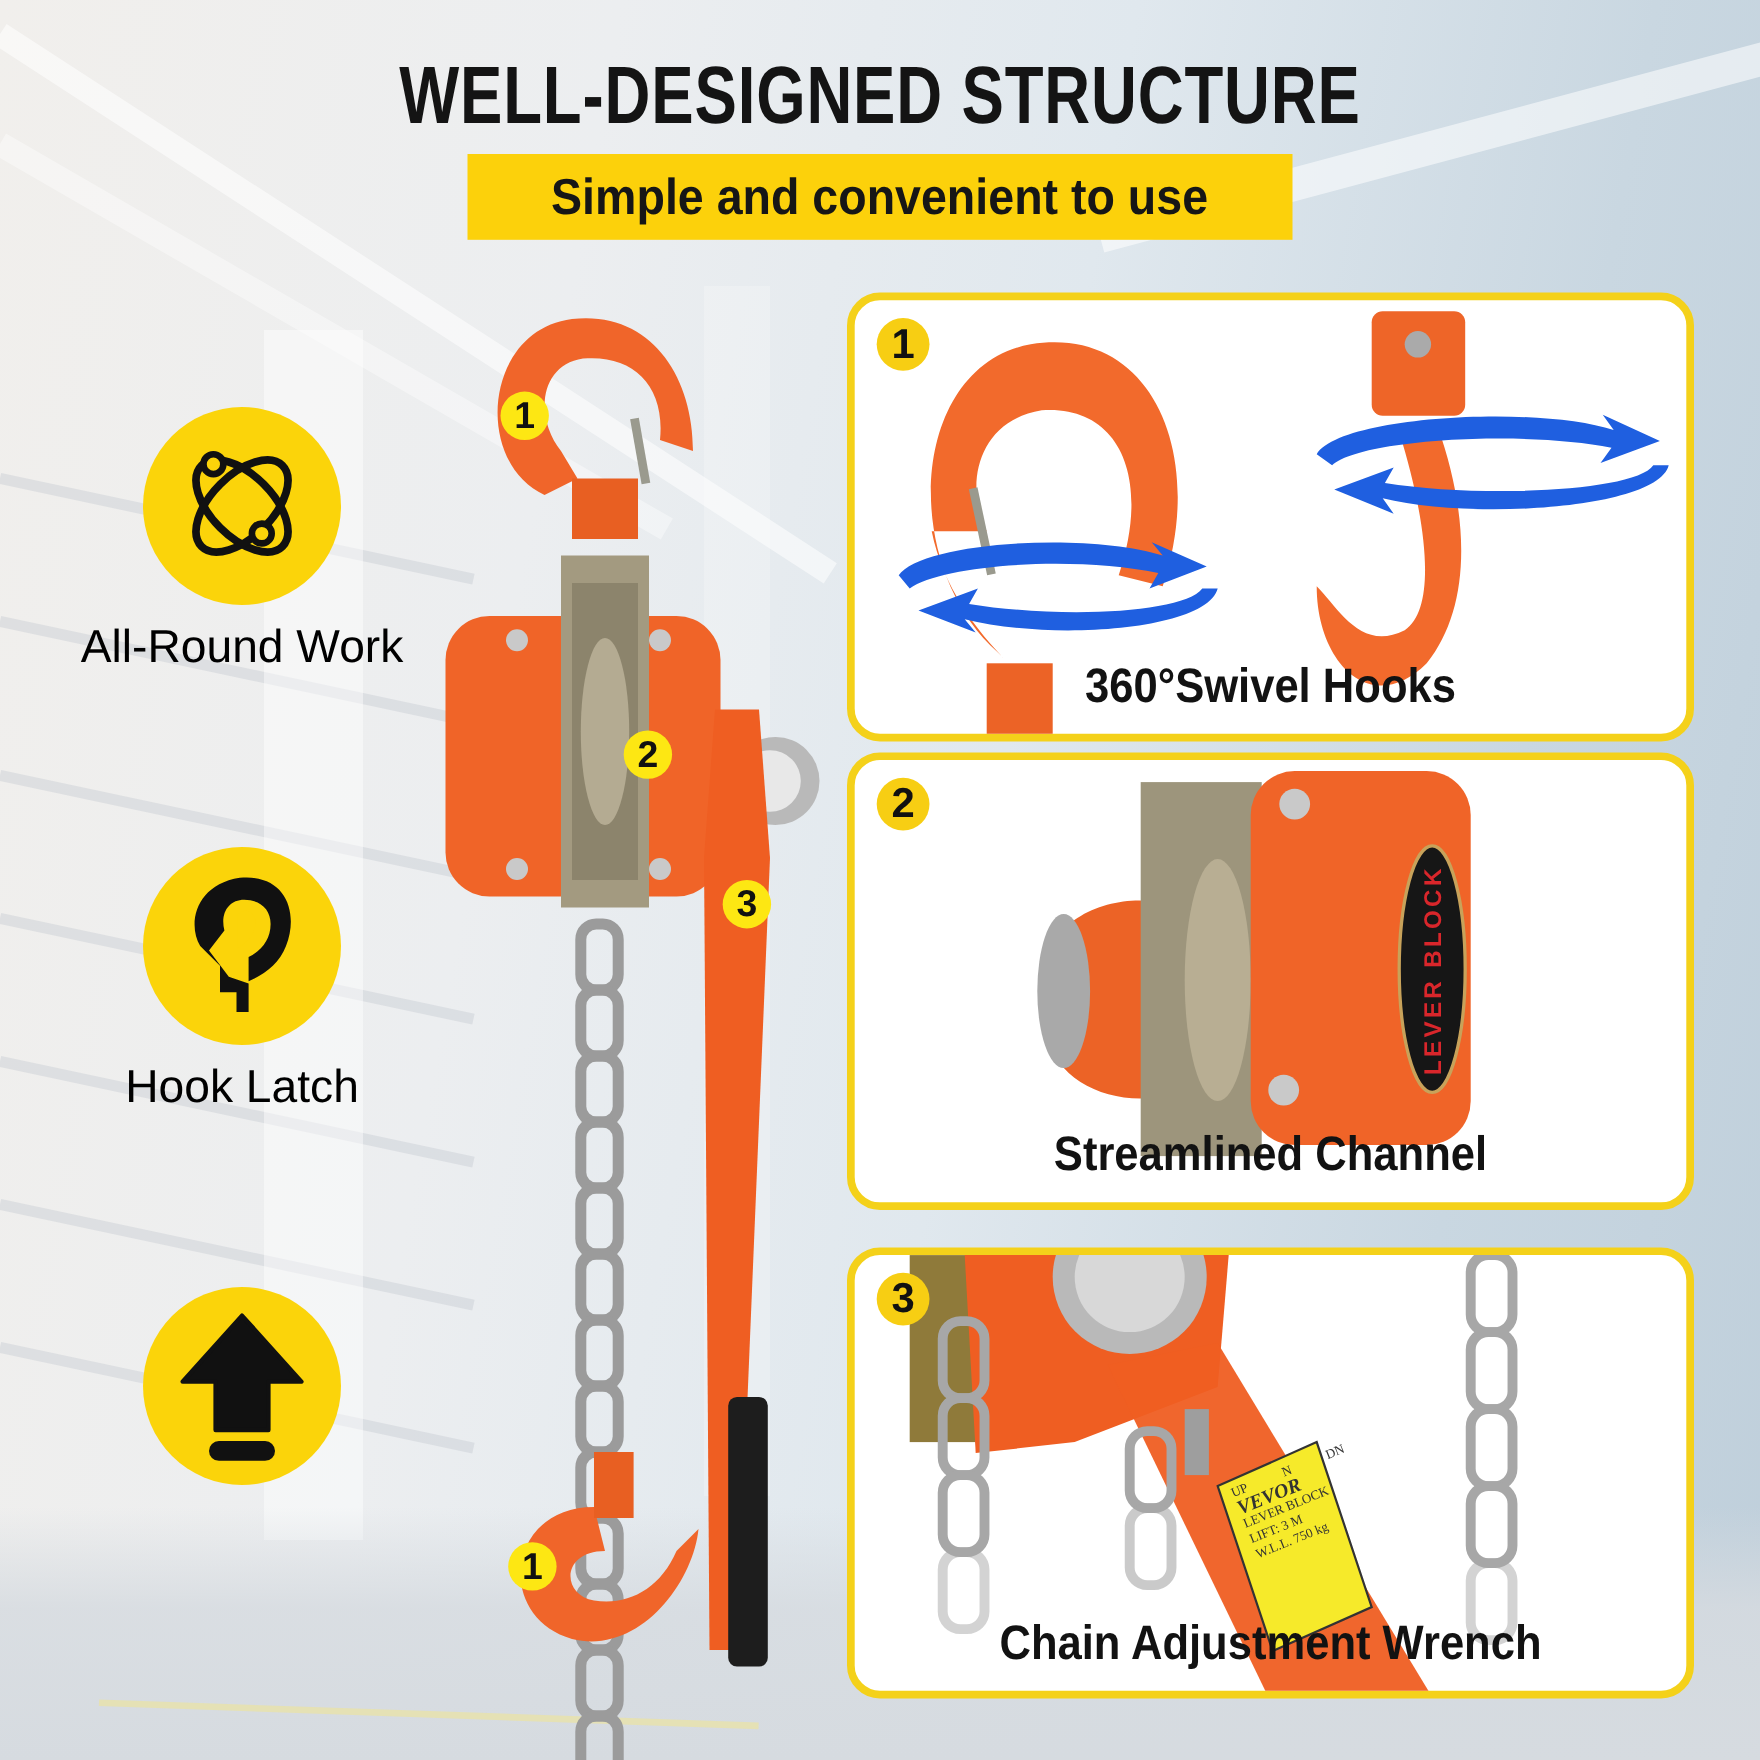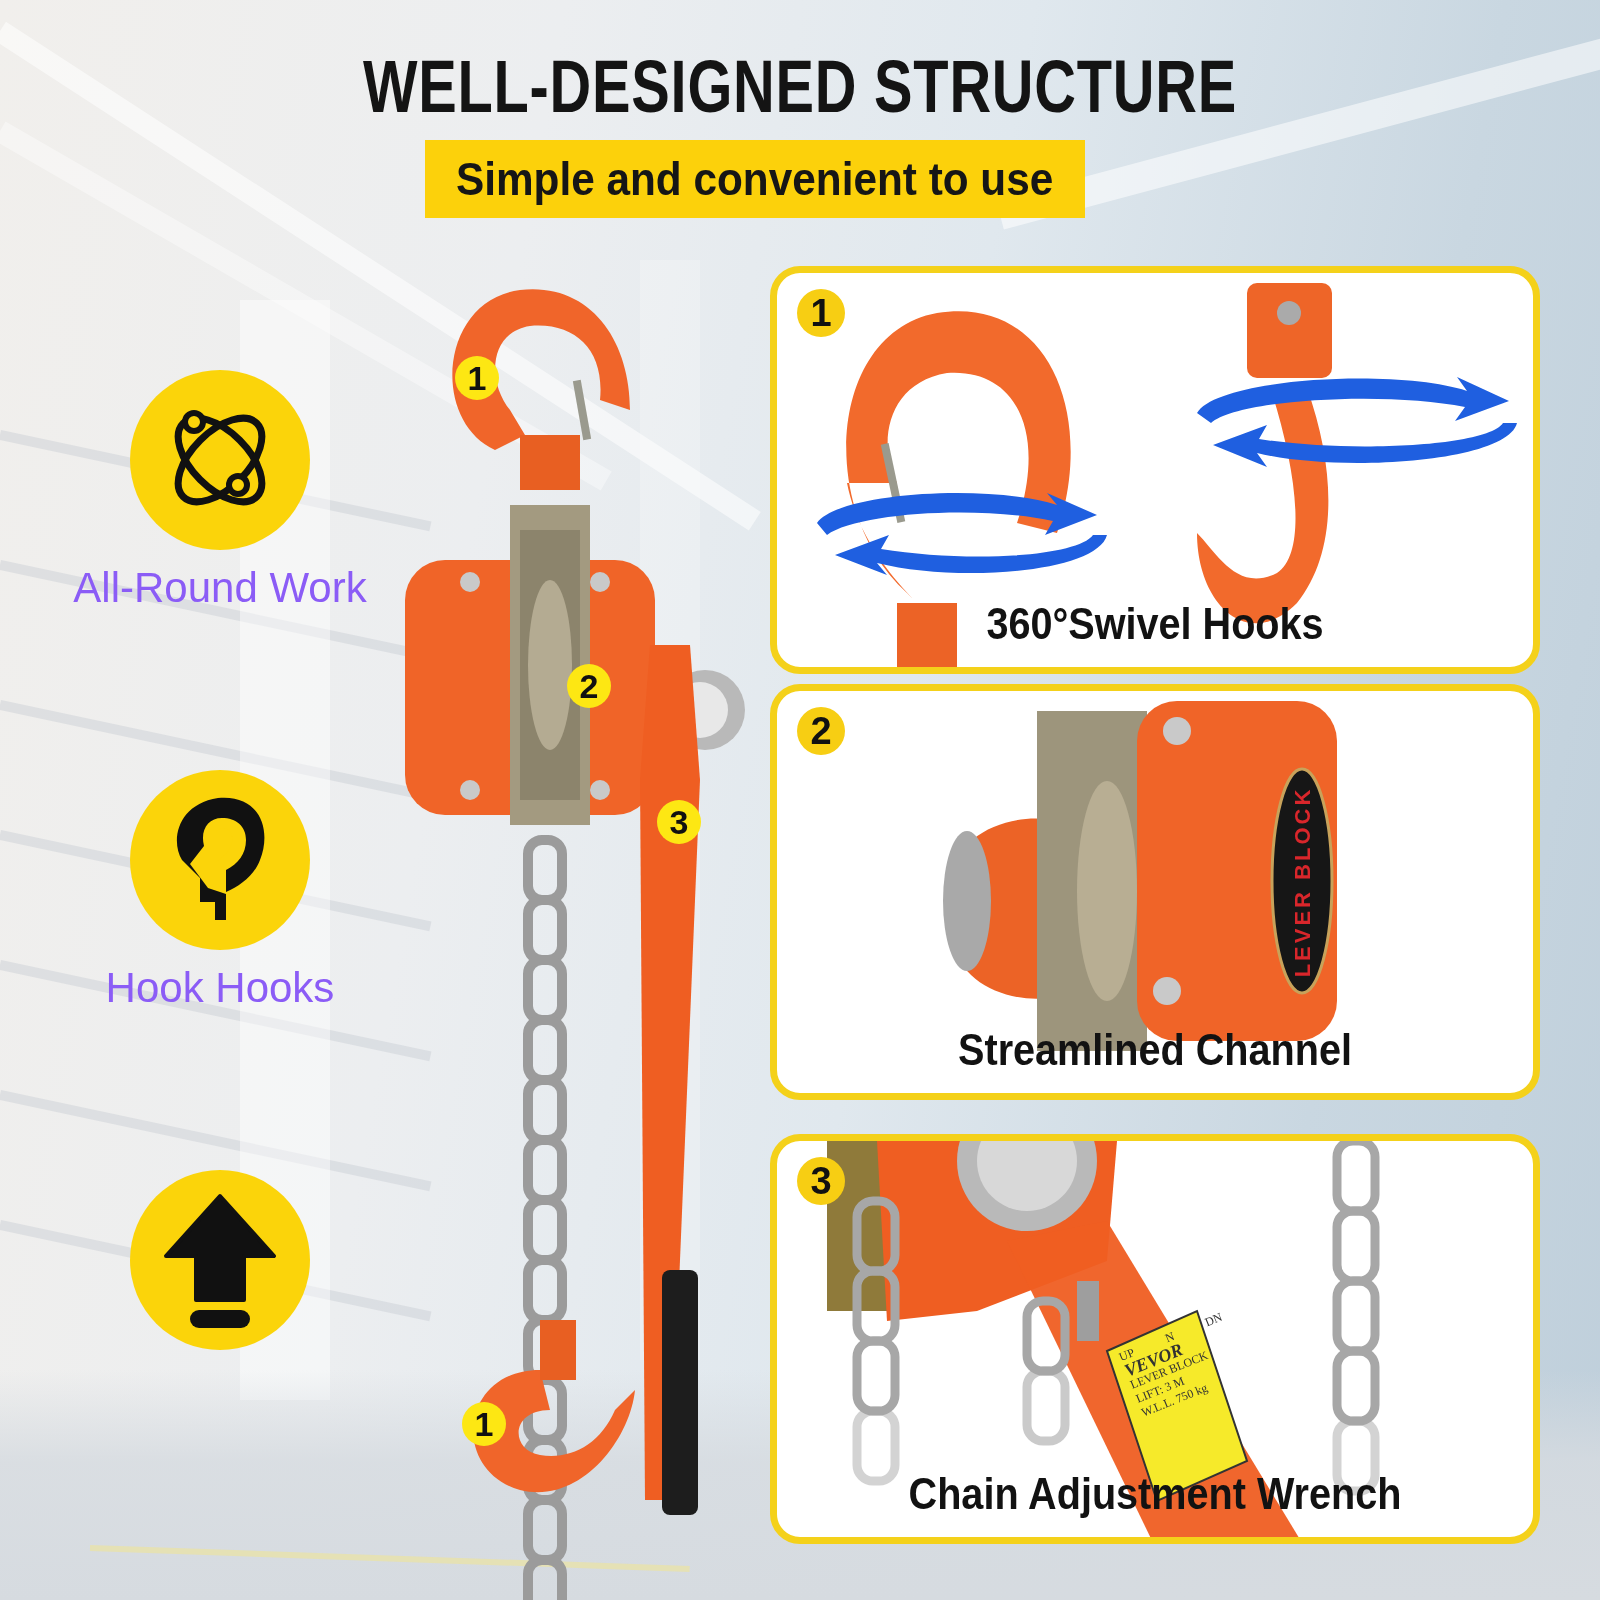--- a/index.html
+++ b/index.html
@@ -19,34 +19,34 @@
   .floor-line { position: absolute; height: 6px; background: rgba(232,226,170,0.8); transform-origin: left center; }
 
   
   .title {
     position: absolute; top: 44px; left: 0; width: 1600px; text-align: center;
     font-family: "Liberation Sans", sans-serif; font-weight: bold; font-size: 74px;
     letter-spacing: 1px; color: #141414; transform: scaleX(0.78); transform-origin: 50% 50%;
     line-height: 86px;
   }
   .subtitle-bar {
-    position: absolute; top: 140px; left: 425px; width: 660px; height: 78px; background: #fcd10b;
+    position: absolute; top: 140px; left: 425px; width: 750px; height: 78px; background: #fcd10b;
     display: flex; align-items: center; justify-content: center;
   }
   .subtitle {
     font-weight: bold; font-size: 46px; color: #161616; transform: scaleX(0.92); white-space: nowrap;
   }
 
   
   .feature { position: absolute; left: 40px; width: 360px; text-align: center; }
   .feature .circle {
     width: 180px; height: 180px; border-radius: 50%; background: #fbd40a; margin: 0 auto;
     display: flex; align-items: center; justify-content: center;
   }
-  .feature .label { margin-top: 14px; font-size: 42px; color: #8b5cf6; white-space: nowrap; }
+  .feature .label { margin-top: 14px; font-size: 42px; color: #000000; white-space: nowrap; }
 
   
   .product { position: absolute; left: 400px; top: 260px; width: 350px; height: 1340px; }
   .num-badge {
     position: absolute; width: 44px; height: 44px; border-radius: 50%; background: #fde713;
     display: flex; align-items: center; justify-content: center; font-weight: bold; font-size: 34px; color: #111;
   }
 
   
   .card {
@@ -102,21 +102,21 @@
   <div class="label">All-Round Work</div>
 </div>
 
 <div class="feature" style="top:770px;">
   <div class="circle">
     <svg width="120" height="140" viewBox="0 0 120 140">
       <path d="M55 130 L55 112 L40 112 L40 88 L22 70 C10 50 18 14 58 8 C100 4 112 40 100 70 C94 86 80 96 66 102 L66 80 C78 74 86 64 86 50 C86 36 76 28 62 28 C48 28 40 40 44 56 L30 74 L48 98 L66 104 L66 130 Z" fill="#111"></path>
       <path d="M56 42 C62 34 74 38 72 52 C70 62 62 68 56 72 Z" fill="#fbd40a"></path>
     </svg>
   </div>
-  <div class="label">Hook Hooks</div>
+  <div class="label">Hook Latch</div>
 </div>
 
 <div class="feature" style="top:1170px;">
   <div class="circle">
     <svg width="120" height="140" viewBox="0 0 120 140">
       <path d="M60 6 L114 66 L84 66 L84 110 L36 110 L36 66 L6 66 Z" fill="#111" stroke="#111" stroke-width="4" stroke-linejoin="round"></path>
       <rect x="30" y="120" width="60" height="18" rx="9" fill="#111"></rect>
     </svg>
   </div>
 </div>

